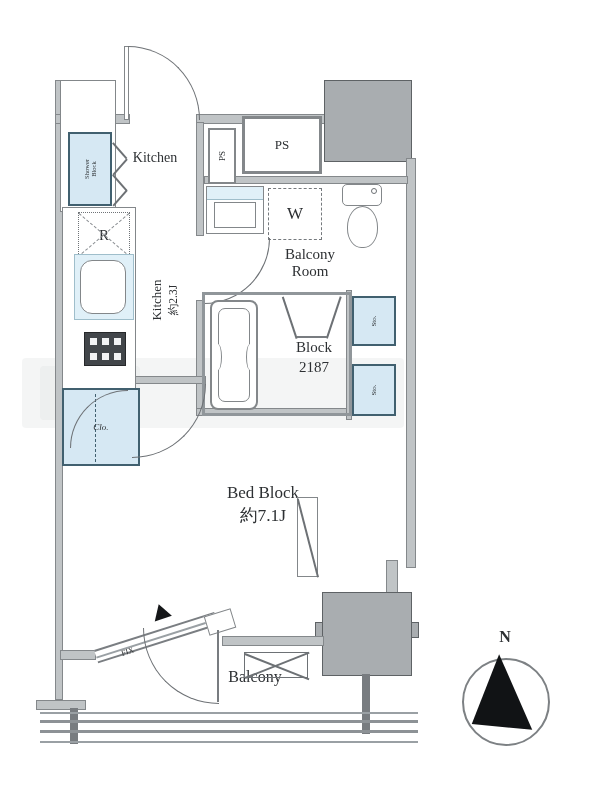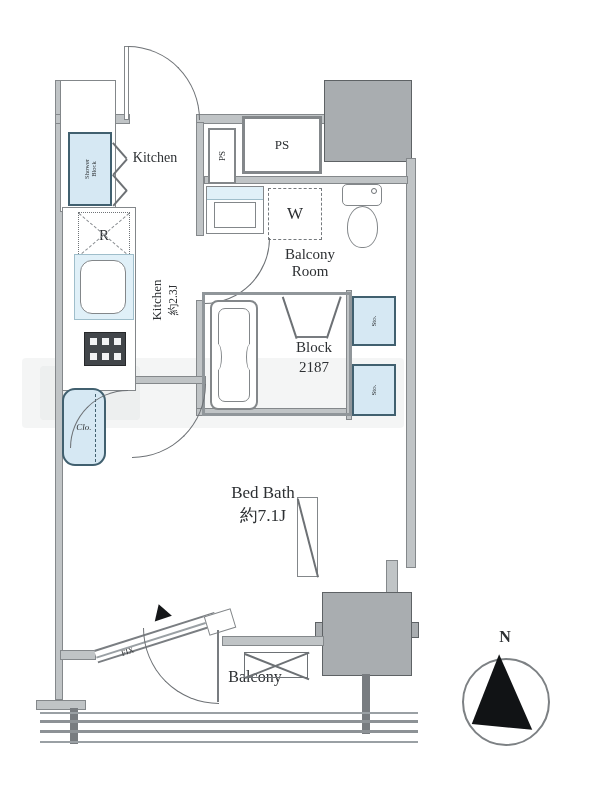--- a/index.html
+++ b/index.html
@@ -157,32 +157,32 @@
 
   <div class="abs" style="left:136px;top:240px;width:58px;height:120px;">
     <div class="vwrap">
         <div class="vtext" style="font-size:13px;">
       <span>Kitchen</span><br>
       <span style="font-size:11.5px;">約2.3J</span>
     </div>
       </div>
   </div>
 
-  <div class="bluebox" style="left:62px;top:388px;width:44px;height:78px;border-radius:13px;">
+  <div class="bluebox" style="left:62px;top:388px;width:78px;height:78px;">
     <div class="abs" style="left:31px;top:4px;width:1px;height:68px;border-left:1.5px dashed #41606f;"></div>
     <div class="vwrap">
         <div style="font-size:9px;font-style:italic;color:#2d3033;">Clo.</div>
       </div>
   </div>
 
   <div class="arc arc-br" style="left:132px;top:384px;width:74px;height:74px;"></div>
   <div class="arc arc-tl" style="left:70px;top:390px;width:58px;height:58px;"></div>
 
   <div class="label" style="left:208px;top:483px;width:110px;font-size:17px;">
-    <span>Bed Bath</span>
+    <span>Bed Block</span>
   </div>
   <div class="label" style="left:208px;top:506px;width:110px;font-size:17.5px;">
     <span>約7.1J</span>
   </div>
 
   <div class="outline" style="left:297px;top:497px;width:21px;height:80px;"></div>
   <div class="rline" style="left:298px;top:498px;width:81px;transform:rotate(75.5deg);"></div>
 
   <div class="abs" style="left:94px;top:650px;width:126px;height:14px;transform:rotate(-17.6deg);transform-origin:left top;background:#fff;border-top:2px solid #7a7e82;border-bottom:2px solid #7a7e82;">
     <div style="position:absolute;left:0;top:5px;width:100%;height:1.5px;background:#9aa0a4;"></div>

